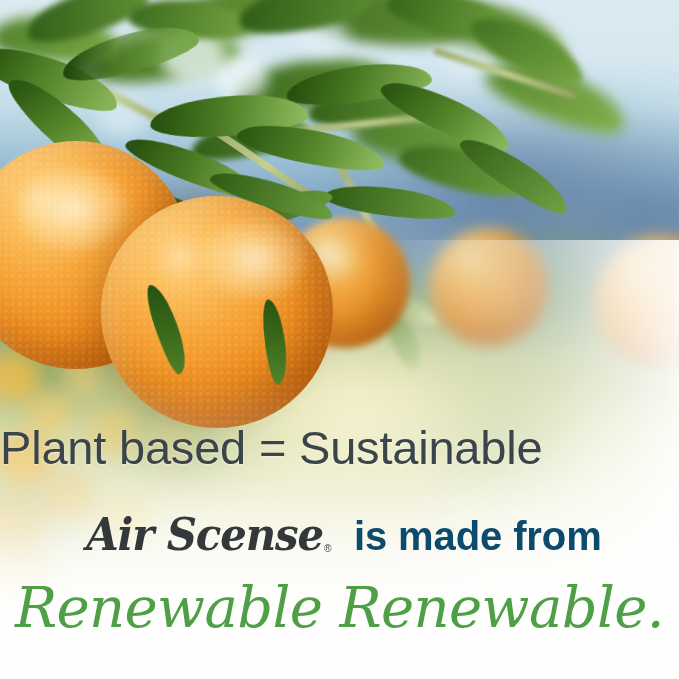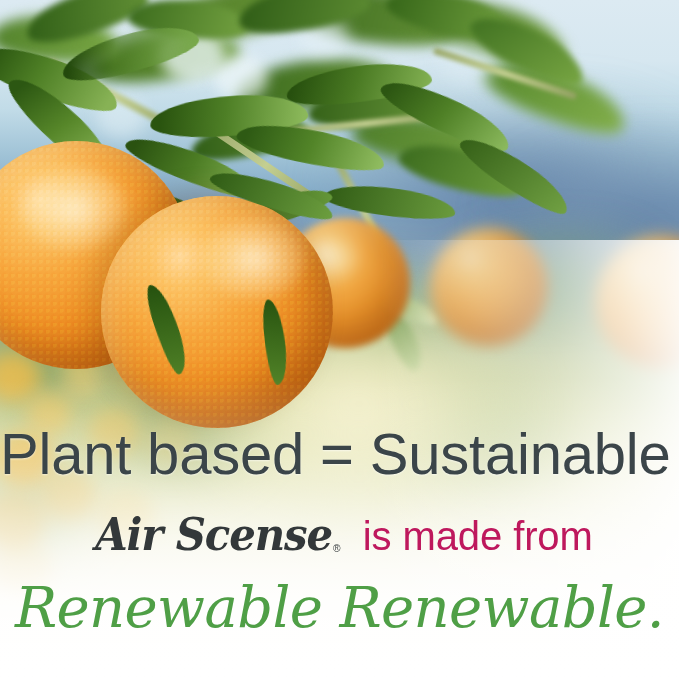--- a/index.html
+++ b/index.html
@@ -136,21 +136,21 @@
     background:radial-gradient(ellipse at 50% 50%,
        rgba(255,248,225,.80) 0%, rgba(255,238,190,.40) 45%, rgba(255,230,175,0) 100%);
     filter:blur(7px);
   }
 
   
   .headline {
     position:absolute; left:0; top:424px; width:538px;
     text-align:center;
     font-family:"Liberation Sans", sans-serif;
-    font-size:58px; font-weight:400; letter-spacing:-0.2px;
+    font-size:47px; font-weight:400; letter-spacing:-0.2px;
     color:#3b4549; line-height:1.02;
     text-shadow:0 1px 2px rgba(255,255,255,.55);
     white-space:nowrap;
   }
 
   .brandline {
     position:absolute; left:0; top:512px; width:679px;
     text-align:center; white-space:nowrap;
     line-height:1.0;
   }
@@ -163,21 +163,21 @@
     vertical-align:baseline;
   }
   .brand-reg {
     font-family:"Liberation Sans", sans-serif;
     font-style:normal; font-weight:400;
     font-size:11px; color:#3a3f41;
     vertical-align:-2px; margin-left:1px;
   }
   .brand-tail {
     font-family:"Liberation Sans", sans-serif;
-    font-size:40px; font-weight:400; color:#be185d;
+    font-size:40px; font-weight:700; color:#0c4a6e;
     letter-spacing:-0.1px; margin-left:14px;
     vertical-align:baseline;
   }
 
   .greenline {
     position:absolute; left:0; top:580px; width:679px;
     text-align:center; white-space:nowrap;
     font-family:"DejaVu Serif", "Liberation Serif", serif;
     font-style:italic; font-weight:400;
     font-size:56px; color:#4f9f46;

